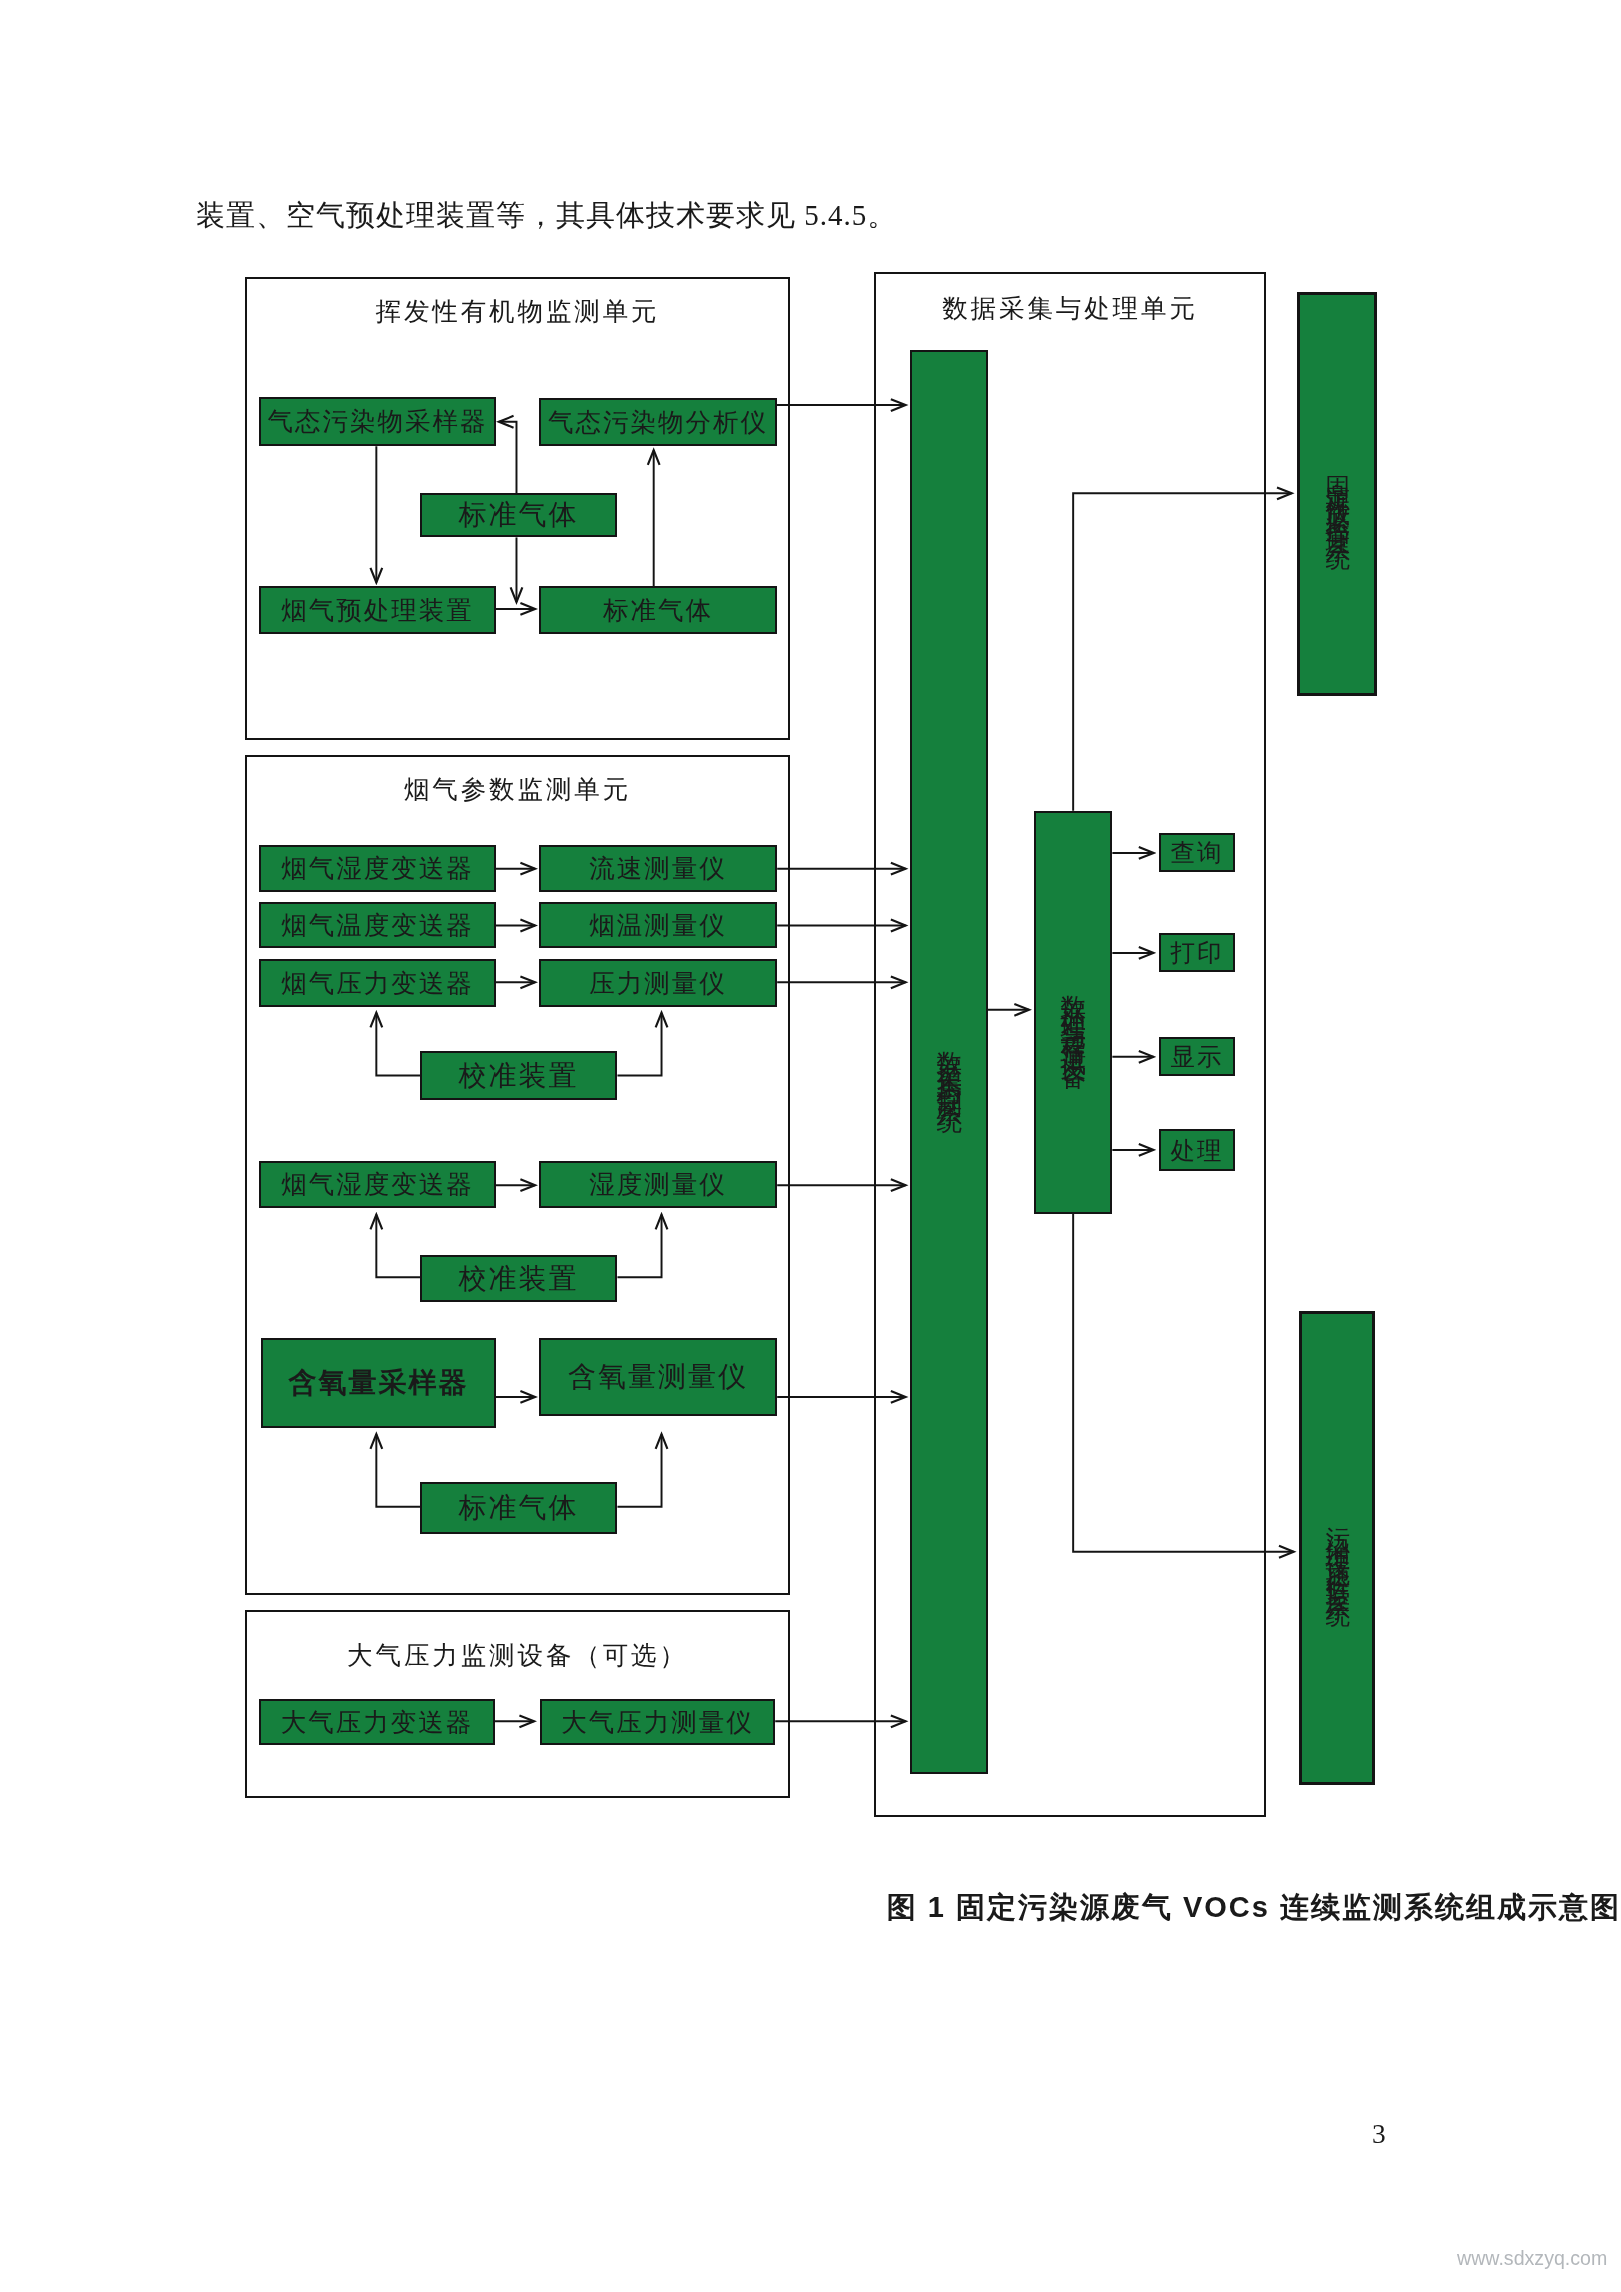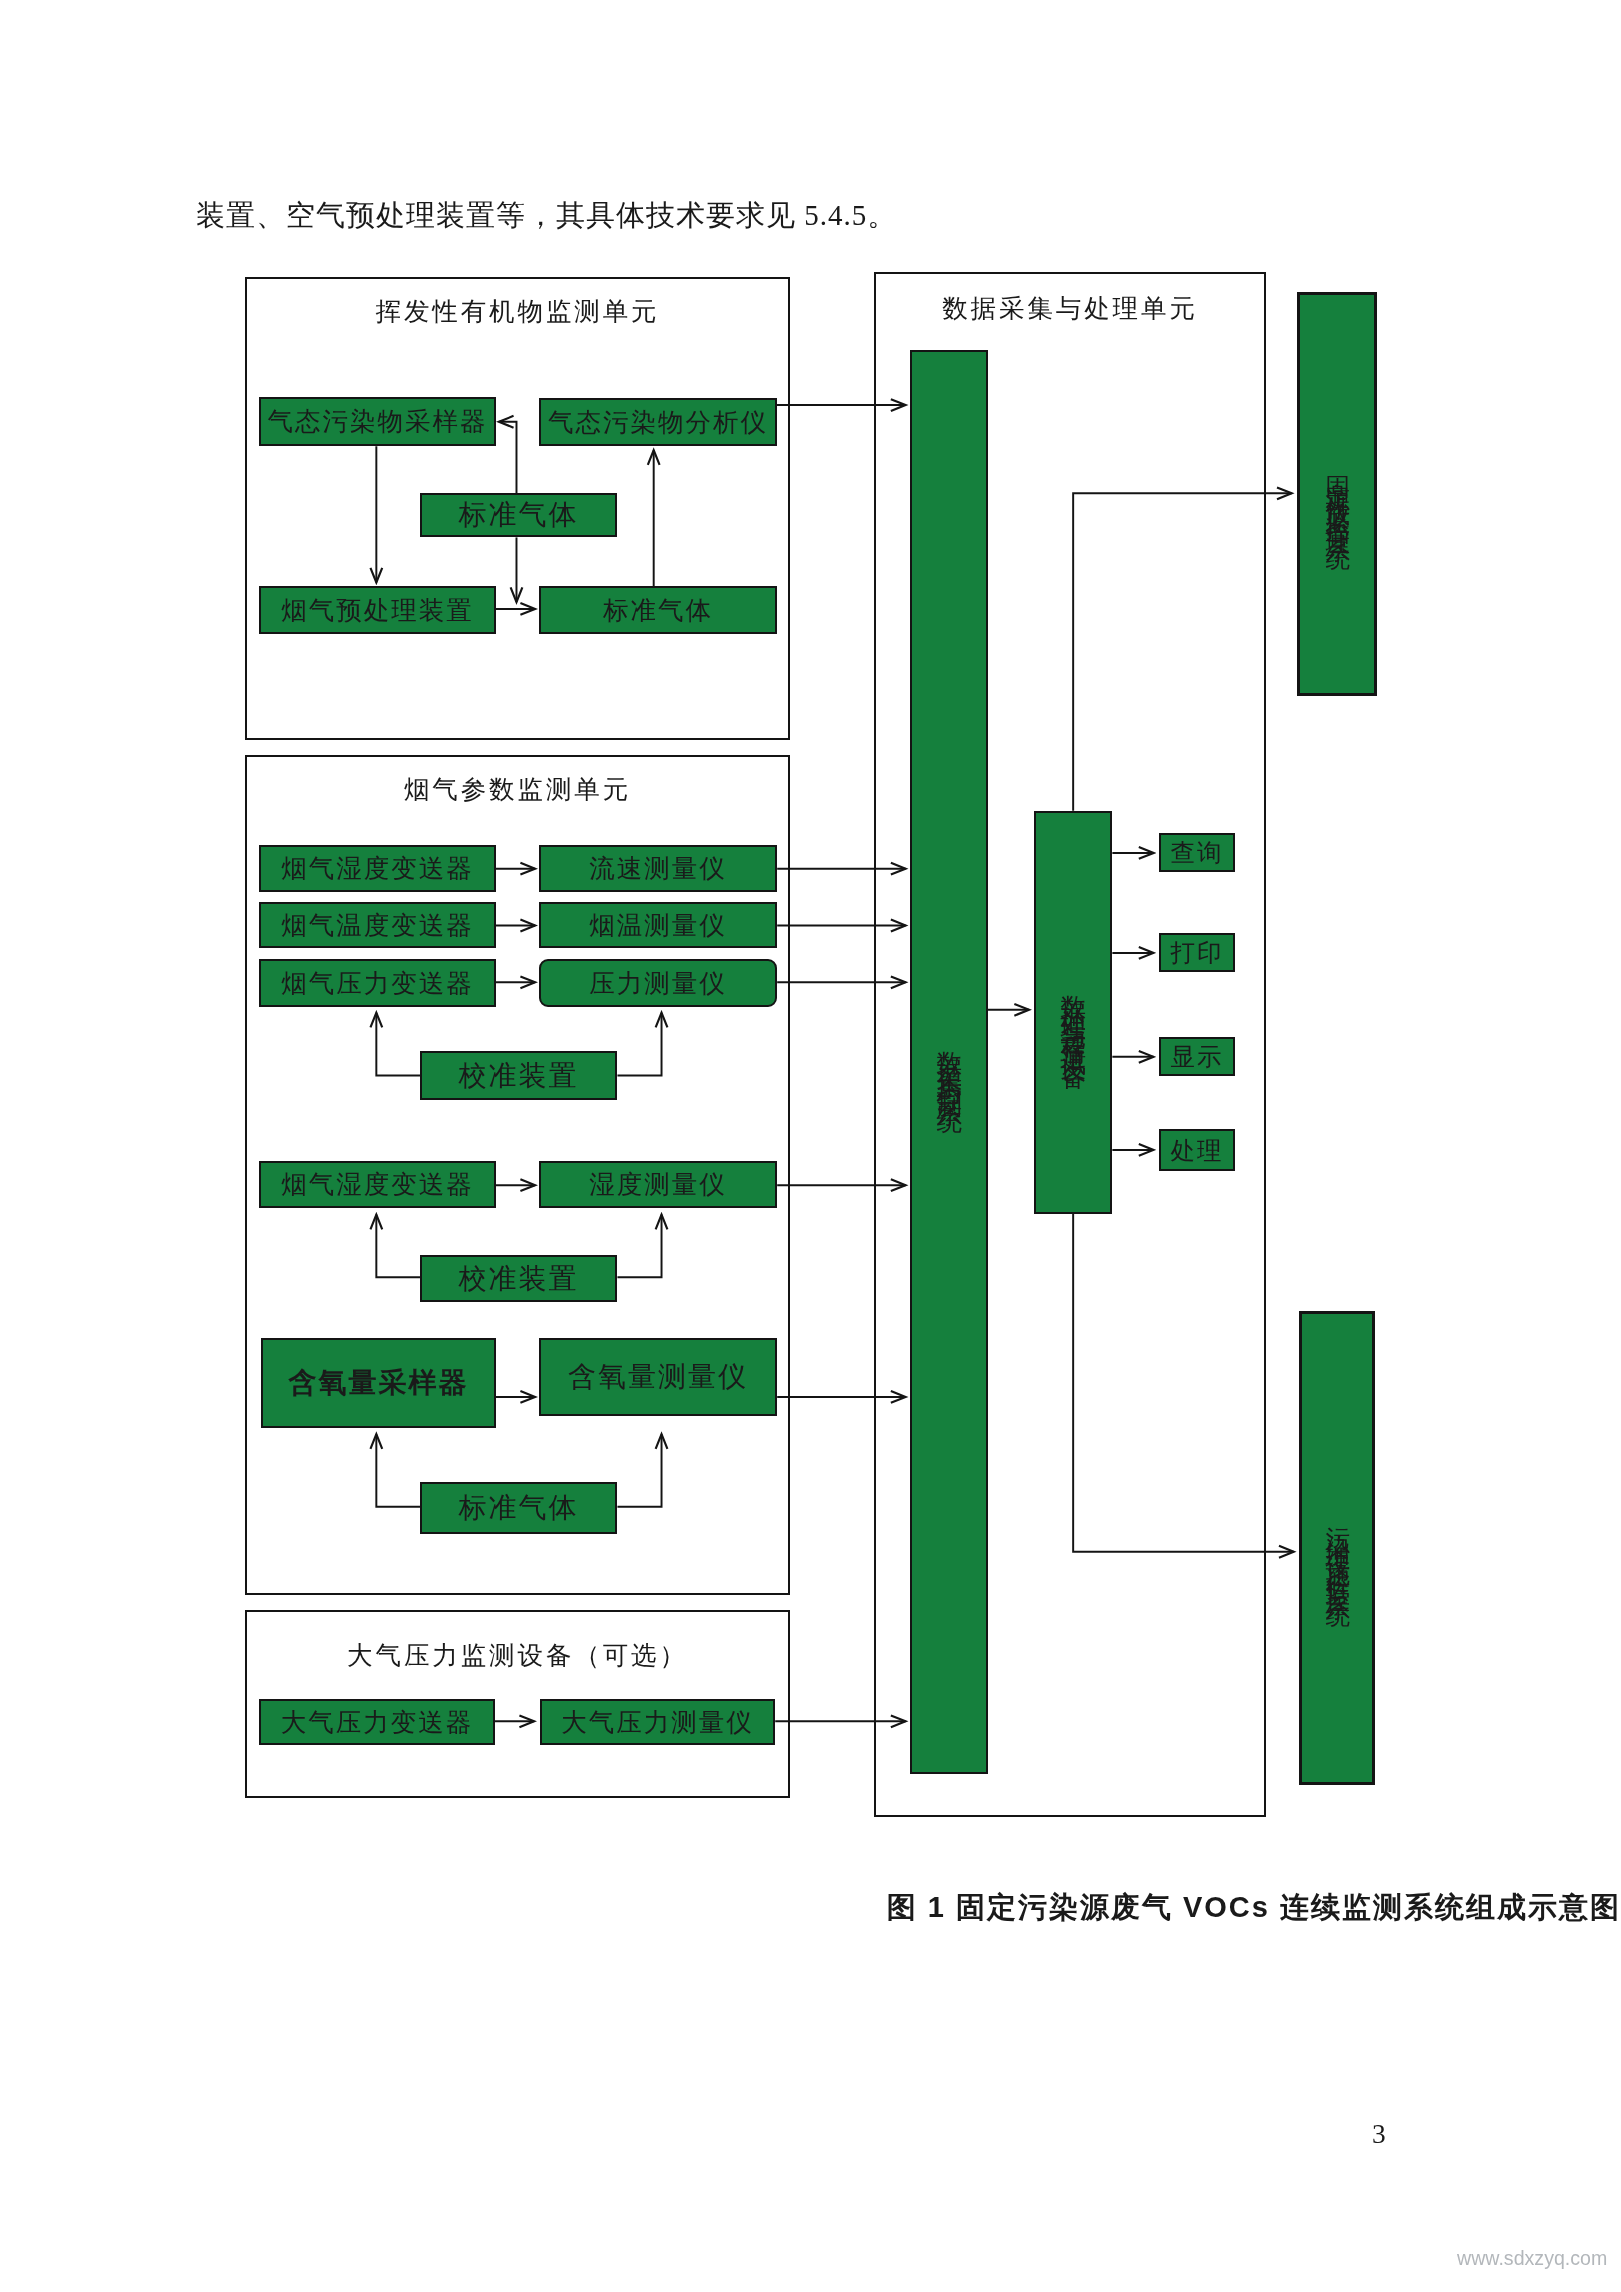--- a/index.html
+++ b/index.html
@@ -121,21 +121,21 @@
   </div>
   <div class="box" style="left:259px;top:902px;width:237px;height:46px;">
     <span>烟气温度变送器</span>
   </div>
   <div class="box" style="left:539px;top:902px;width:238px;height:46px;">
     <span>烟温测量仪</span>
   </div>
   <div class="box" style="left:259px;top:959px;width:237px;height:48px;">
     <span>烟气压力变送器</span>
   </div>
-  <div class="box" style="left:539px;top:959px;width:238px;height:48px;border-radius:9px;">
+  <div class="box" style="left:539px;top:959px;width:238px;height:48px;">
     <span>压力测量仪</span>
   </div>
   <div class="box b3 lg" style="left:420px;top:1051px;width:197px;height:49px;">
     <span>校准装置</span>
   </div>
   <div class="box" style="left:259px;top:1161px;width:237px;height:47px;">
     <span>烟气湿度变送器</span>
   </div>
   <div class="box" style="left:539px;top:1161px;width:238px;height:47px;">
     <span>湿度测量仪</span>

